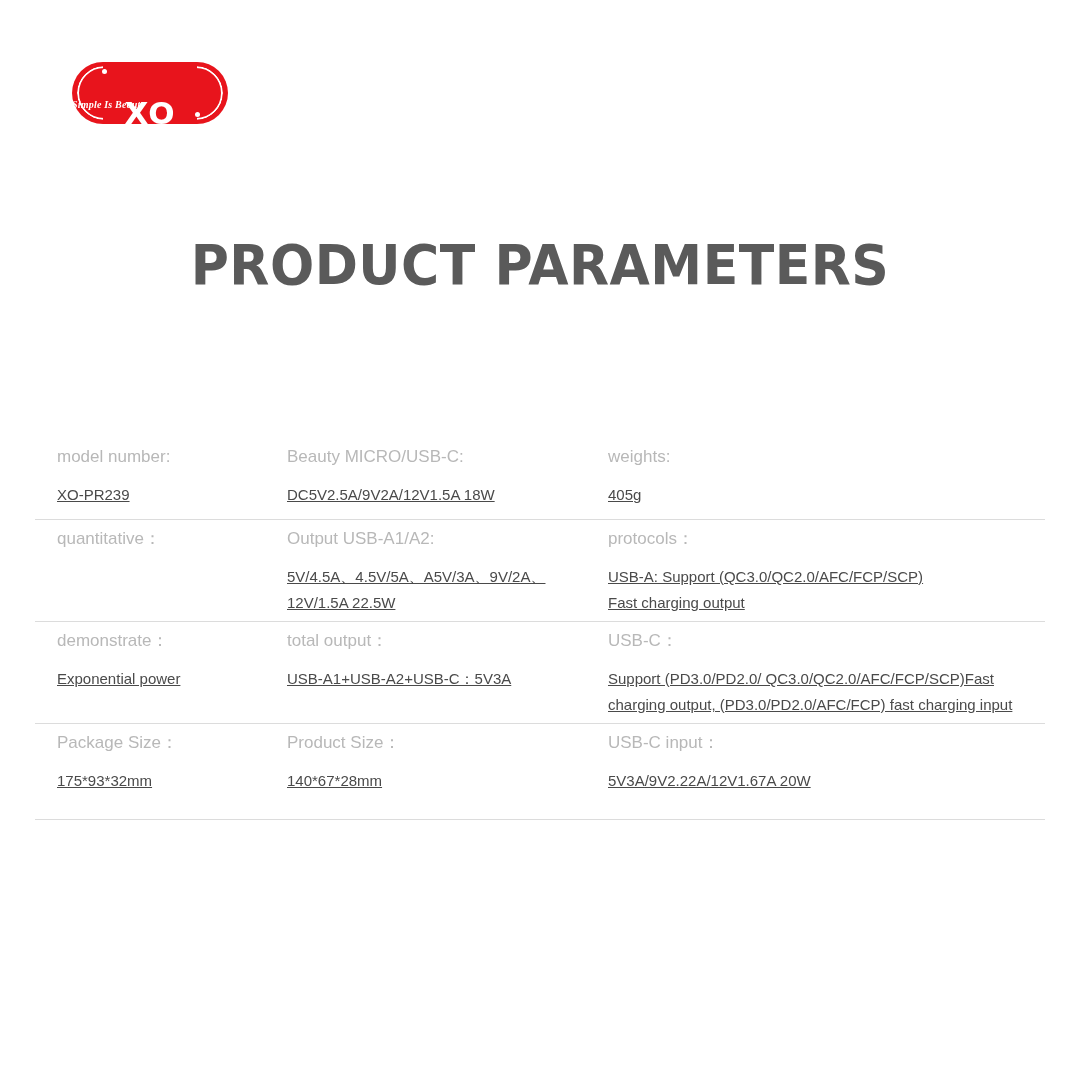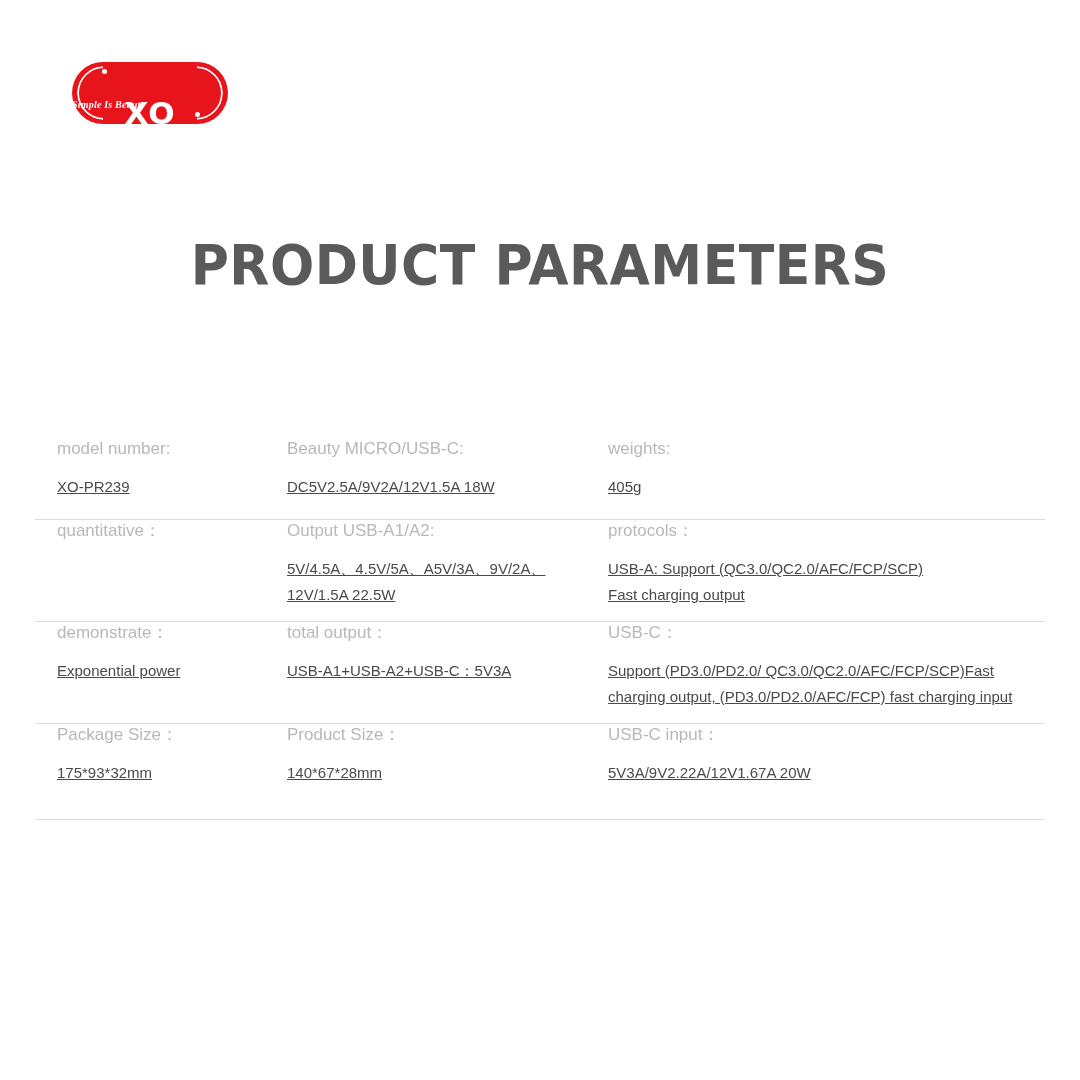--- a/index.html
+++ b/index.html
@@ -101,21 +101,21 @@
   }
   .spec-row {
     position: relative;
     border-bottom: 1px solid #dcdcdc;
     box-sizing: border-box;
   }
   .spec-row:first-child { border-top: none; }
 
   .cell {
     position: absolute;
-    top: 0;
+    top: 8px;
   }
   .cell.c1 { left: 22px;  width: 250px; }
   .cell.c2 { left: 252px; width: 320px; }
   .cell.c3 { left: 573px; width: 437px; }
 
   .cell-label {
     color: #b8b8b8;
     font-size: 17px;
     line-height: 22px;
     white-space: nowrap;

